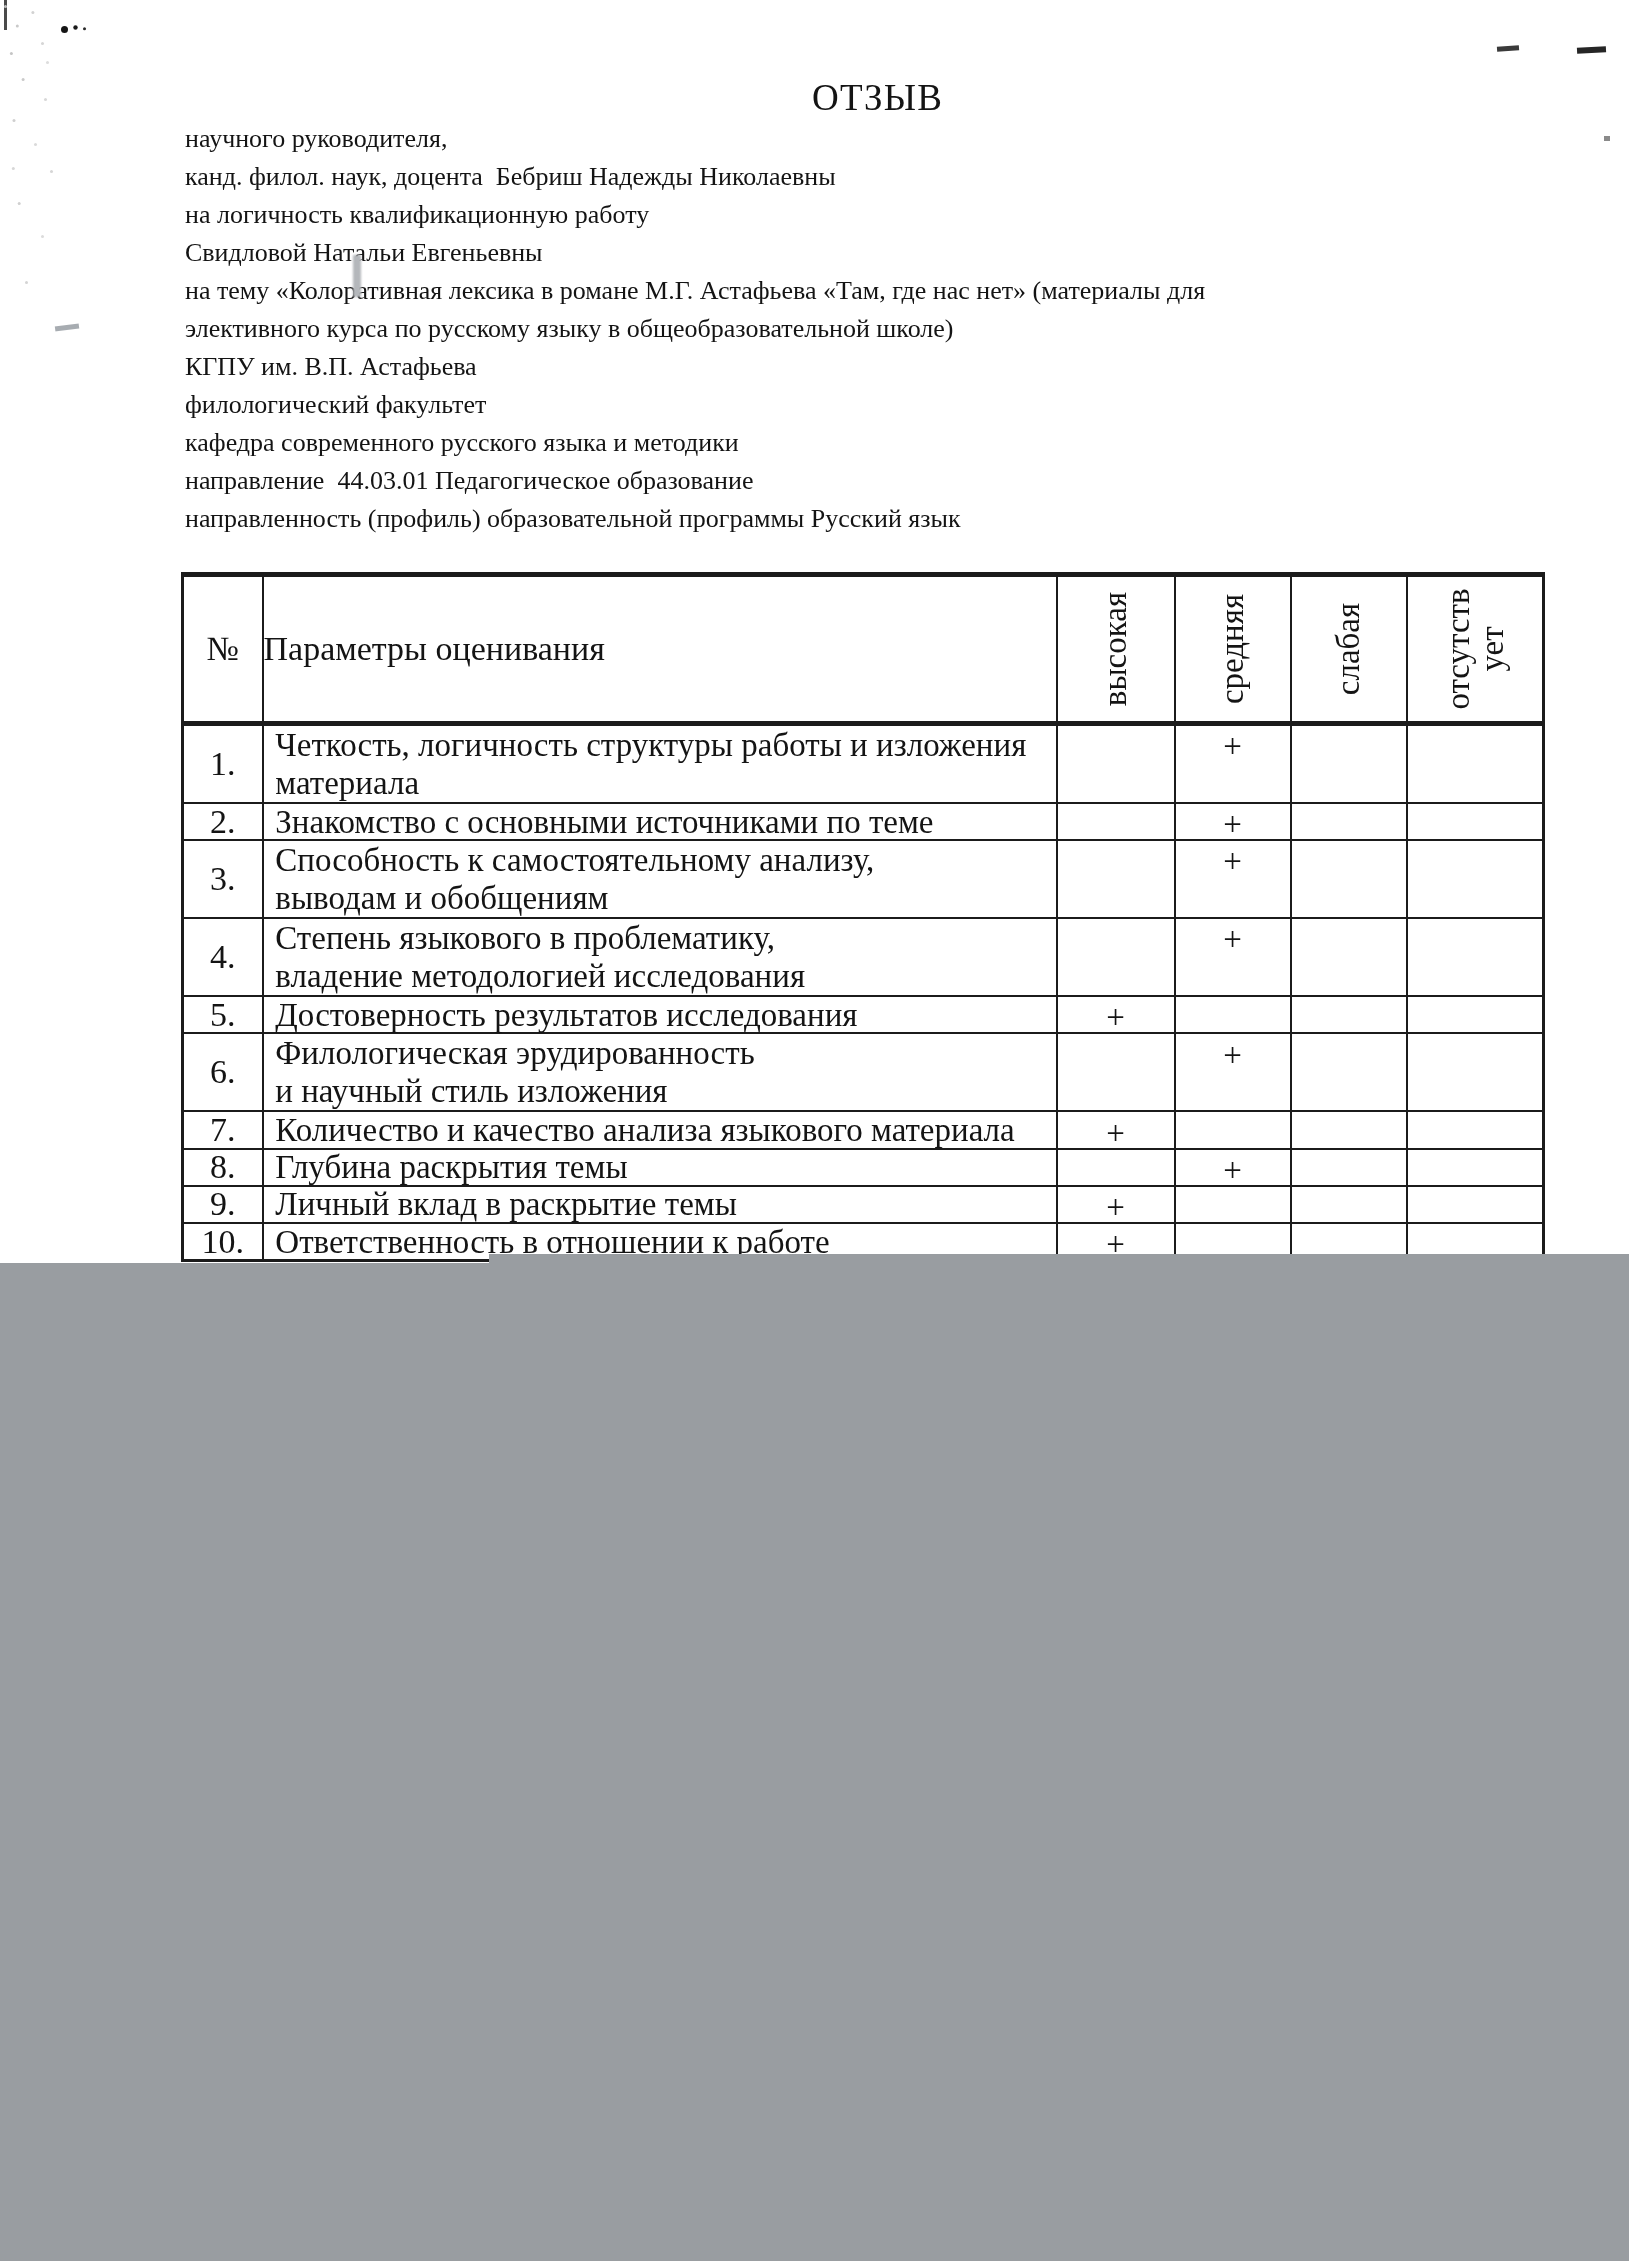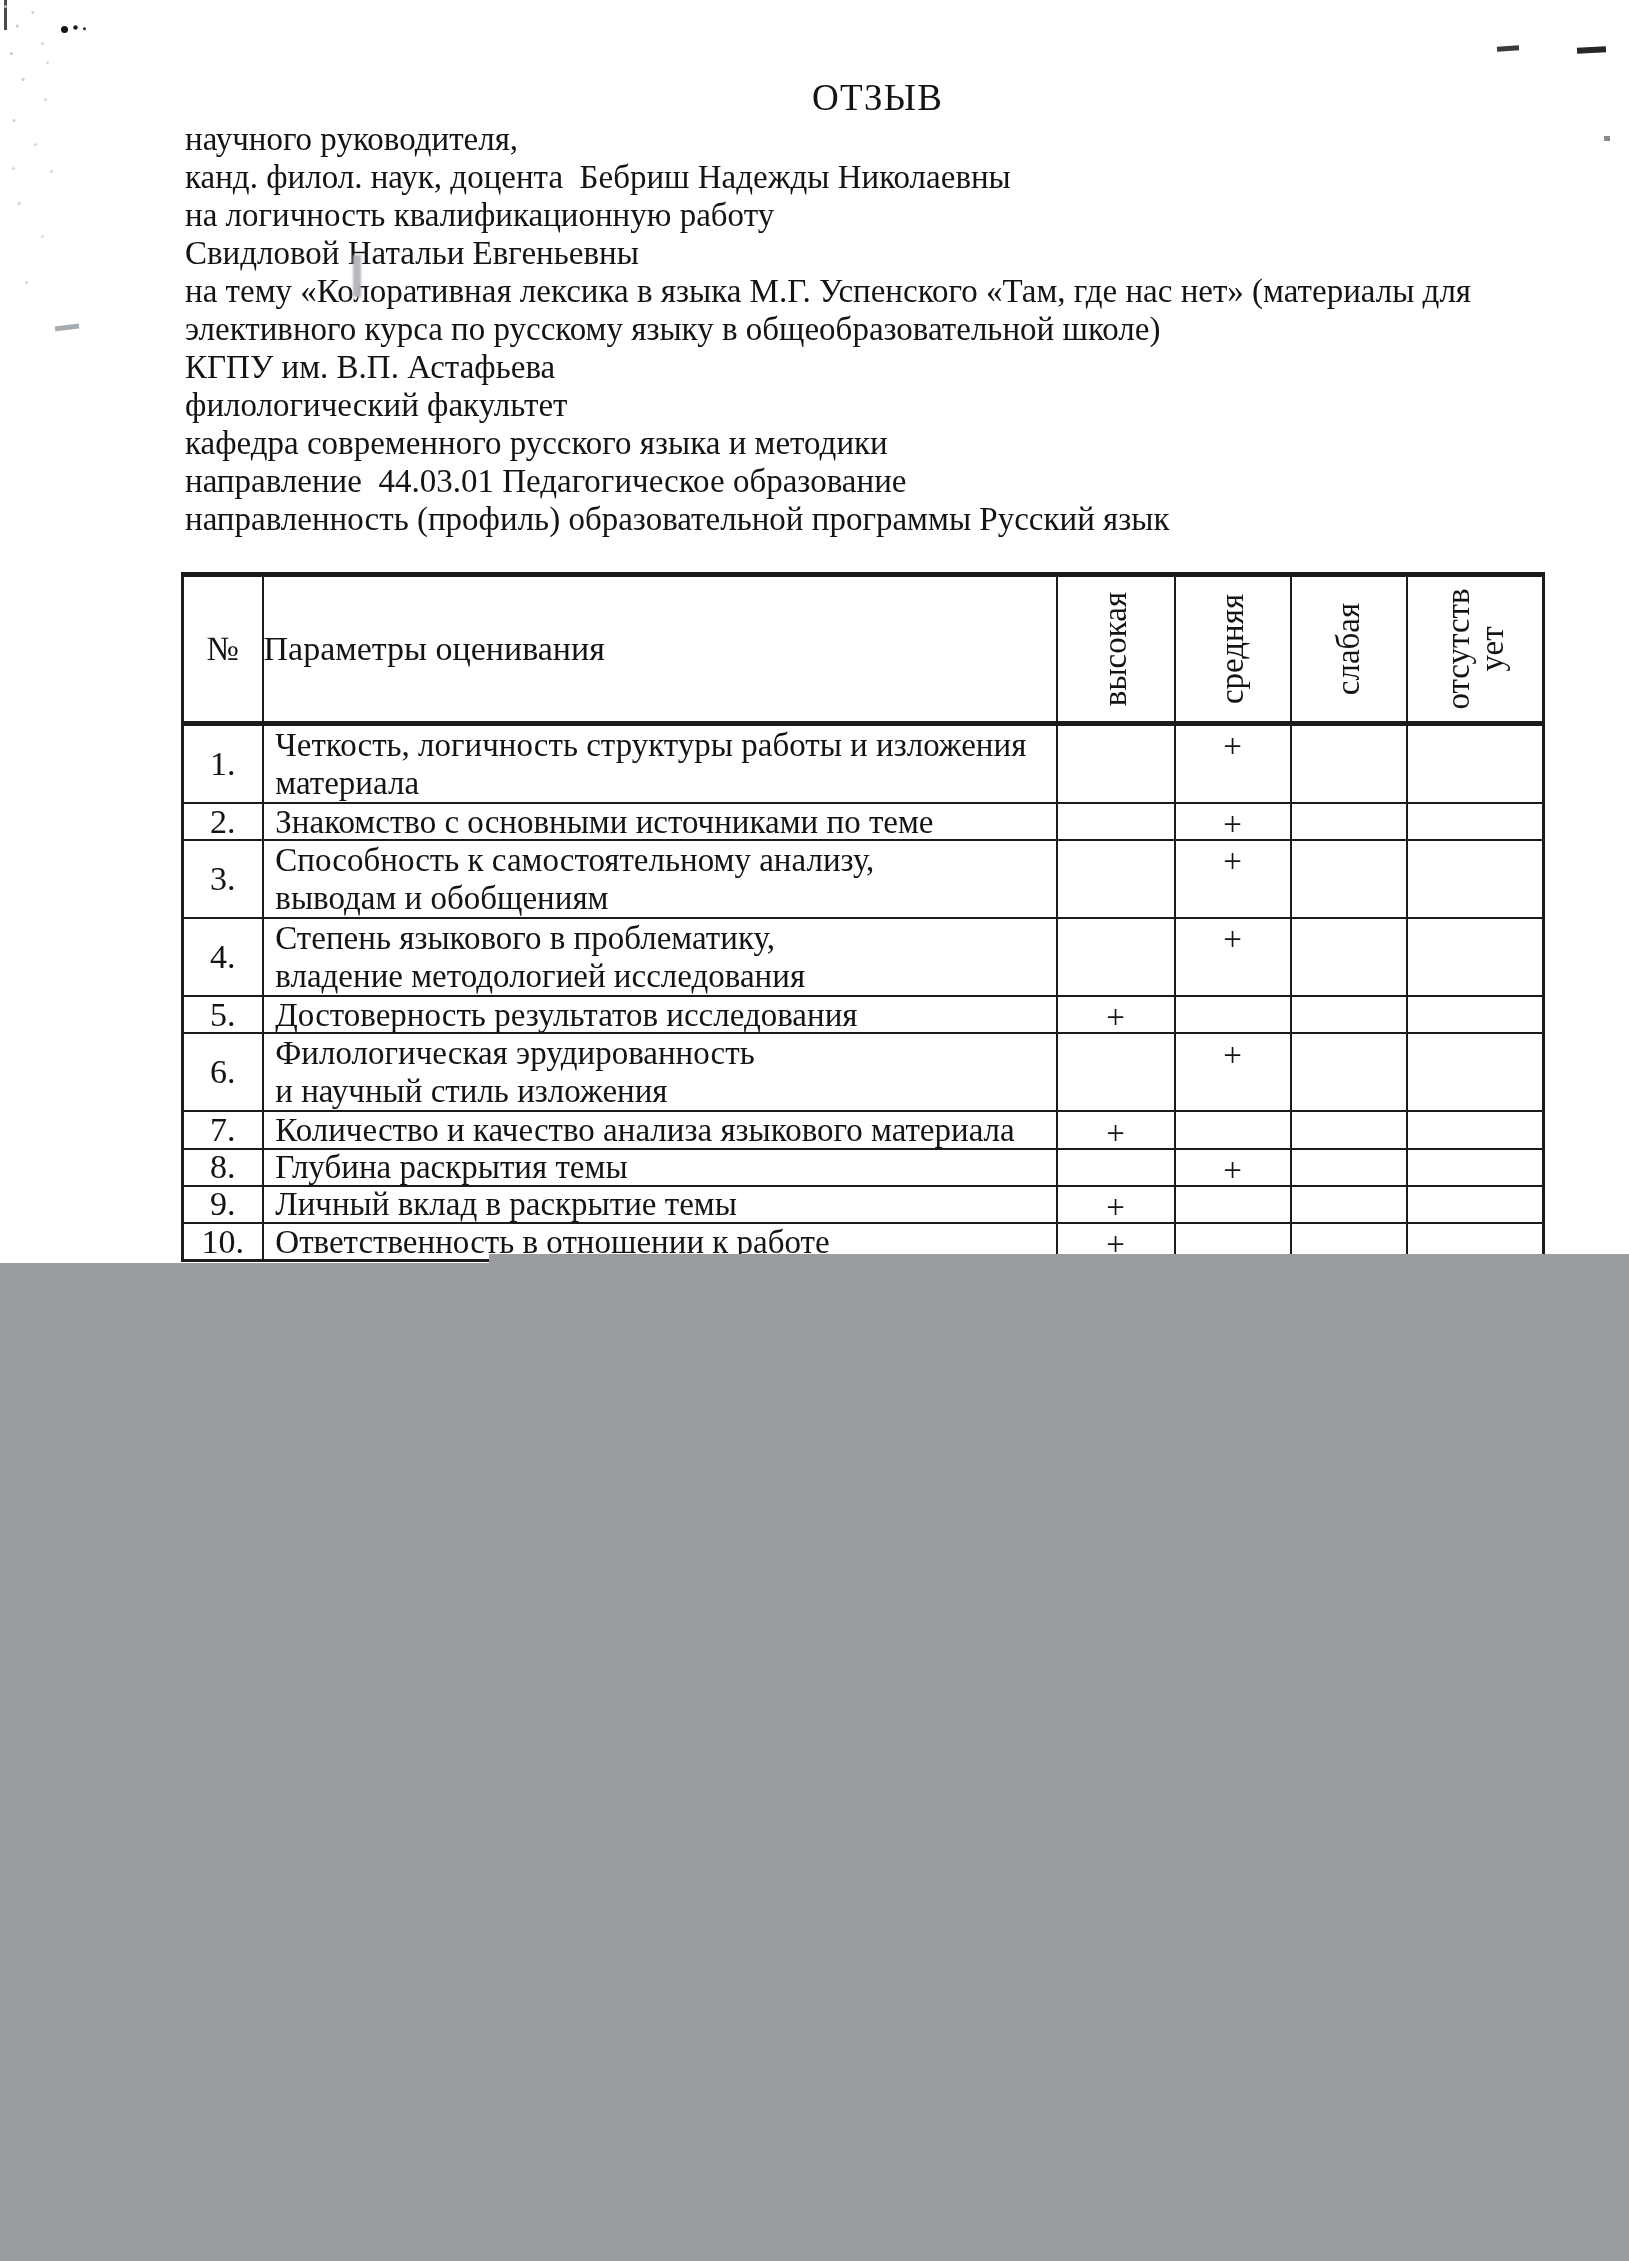--- a/index.html
+++ b/index.html
@@ -10,21 +10,21 @@
     overflow:hidden;
     font-family:"Liberation Serif", serif;
     color:#141414;
   }
   .doc-title{
     position:absolute;left:812px;top:76px;
     font-size:37px;letter-spacing:1.3px;
   }
   .head-block{
     position:absolute;left:185px;top:120px;
-    font-size:33px;line-height:38px;
+    font-size:26px;line-height:38px;
   }
   .hline{white-space:pre-wrap;}
 
   table.eval{
     position:absolute;left:181px;top:572px;
     border-collapse:collapse;table-layout:fixed;
     border:3.3px solid #1b1b1b;border-top-width:5.9px;
   }
   .eval th,.eval td{border:2.6px solid #1b1b1b;padding:0;font-weight:normal;}
   .eval thead tr{height:149px;}
@@ -76,21 +76,21 @@
 
 <div class="page">
 
   <div class="doc-title">ОТЗЫВ</div>
 
   <div class="head-block" id="header-lines">
       <div class="hline">научного руководителя,</div>
       <div class="hline">канд. филол. наук, доцента  Бебриш Надежды Николаевны</div>
       <div class="hline">на логичность квалификационную работу</div>
       <div class="hline">Свидловой Натальи Евгеньевны</div>
-      <div class="hline">на тему «Колоративная лексика в языка М.Г. Успенского «Там, где нас нет» (материалы для</div>
+      <div class="hline">на тему «Колоративная лексика в романе М.Г. Астафьева «Там, где нас нет» (материалы для</div>
       <div class="hline">элективного курса по русскому языку в общеобразовательной школе)</div>
       <div class="hline">КГПУ им. В.П. Астафьева</div>
       <div class="hline">филологический факультет</div>
       <div class="hline">кафедра современного русского языка и методики</div>
       <div class="hline">направление  44.03.01 Педагогическое образование</div>
       <div class="hline">направленность (профиль) образовательной программы Русский язык</div>
     </div>
 
   <table class="eval">
     <colgroup>

